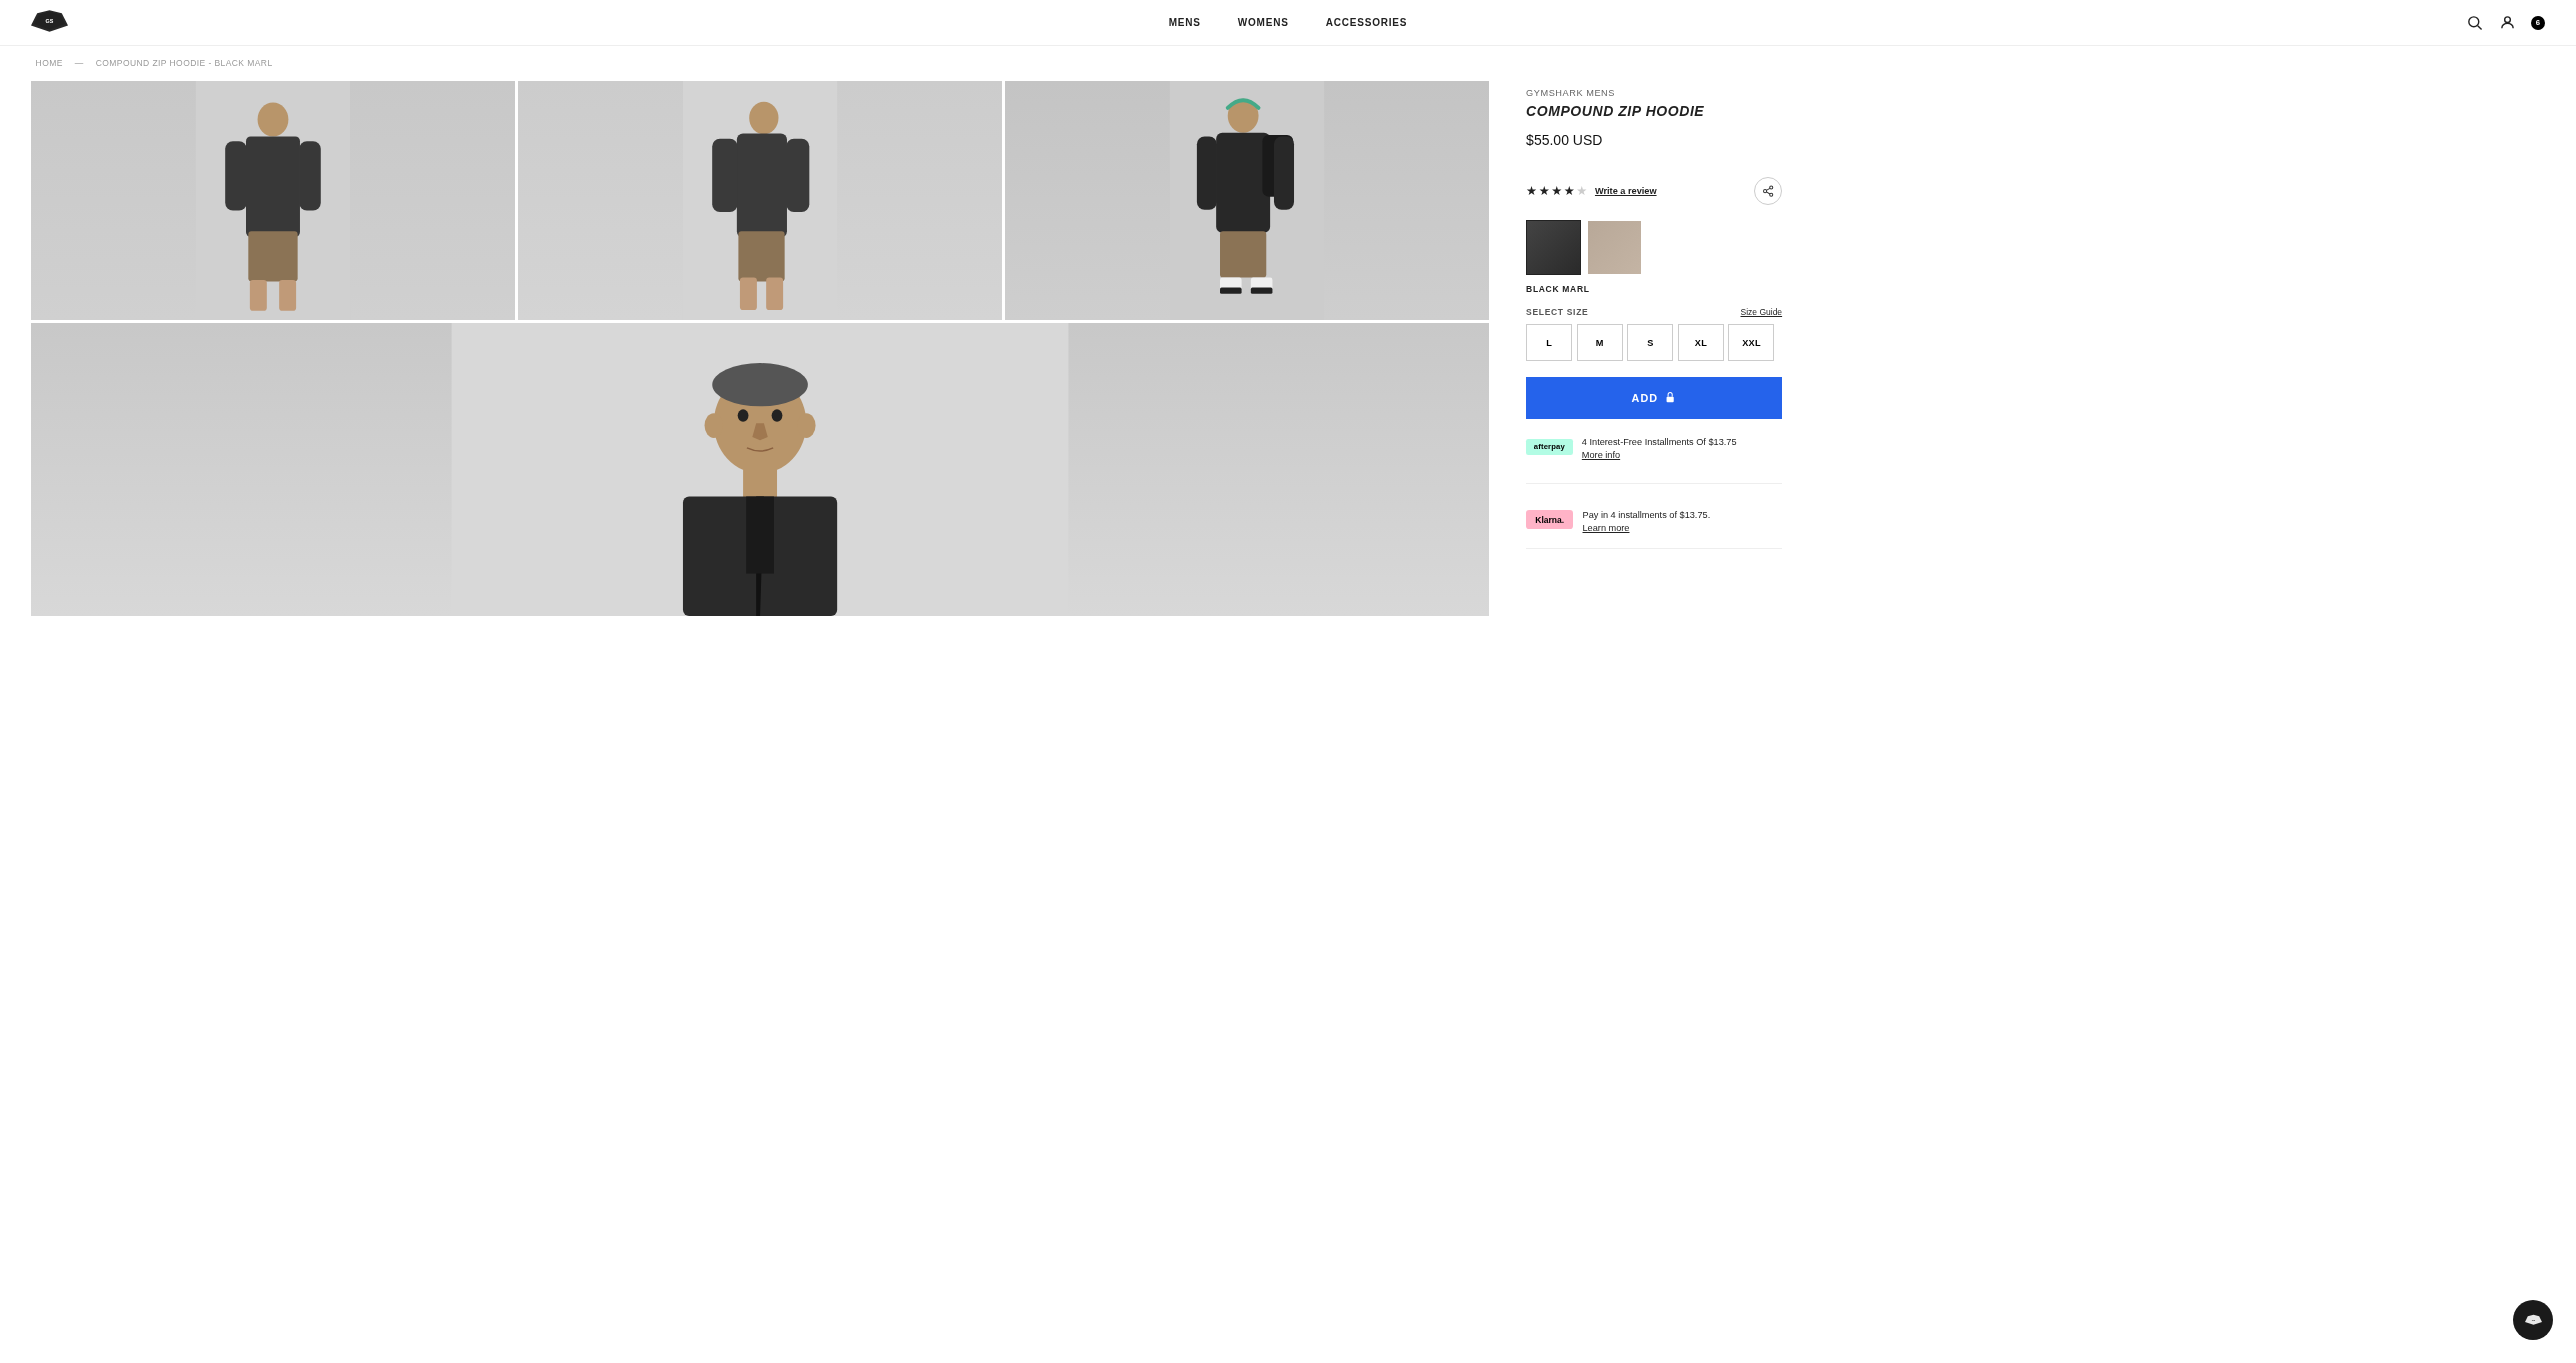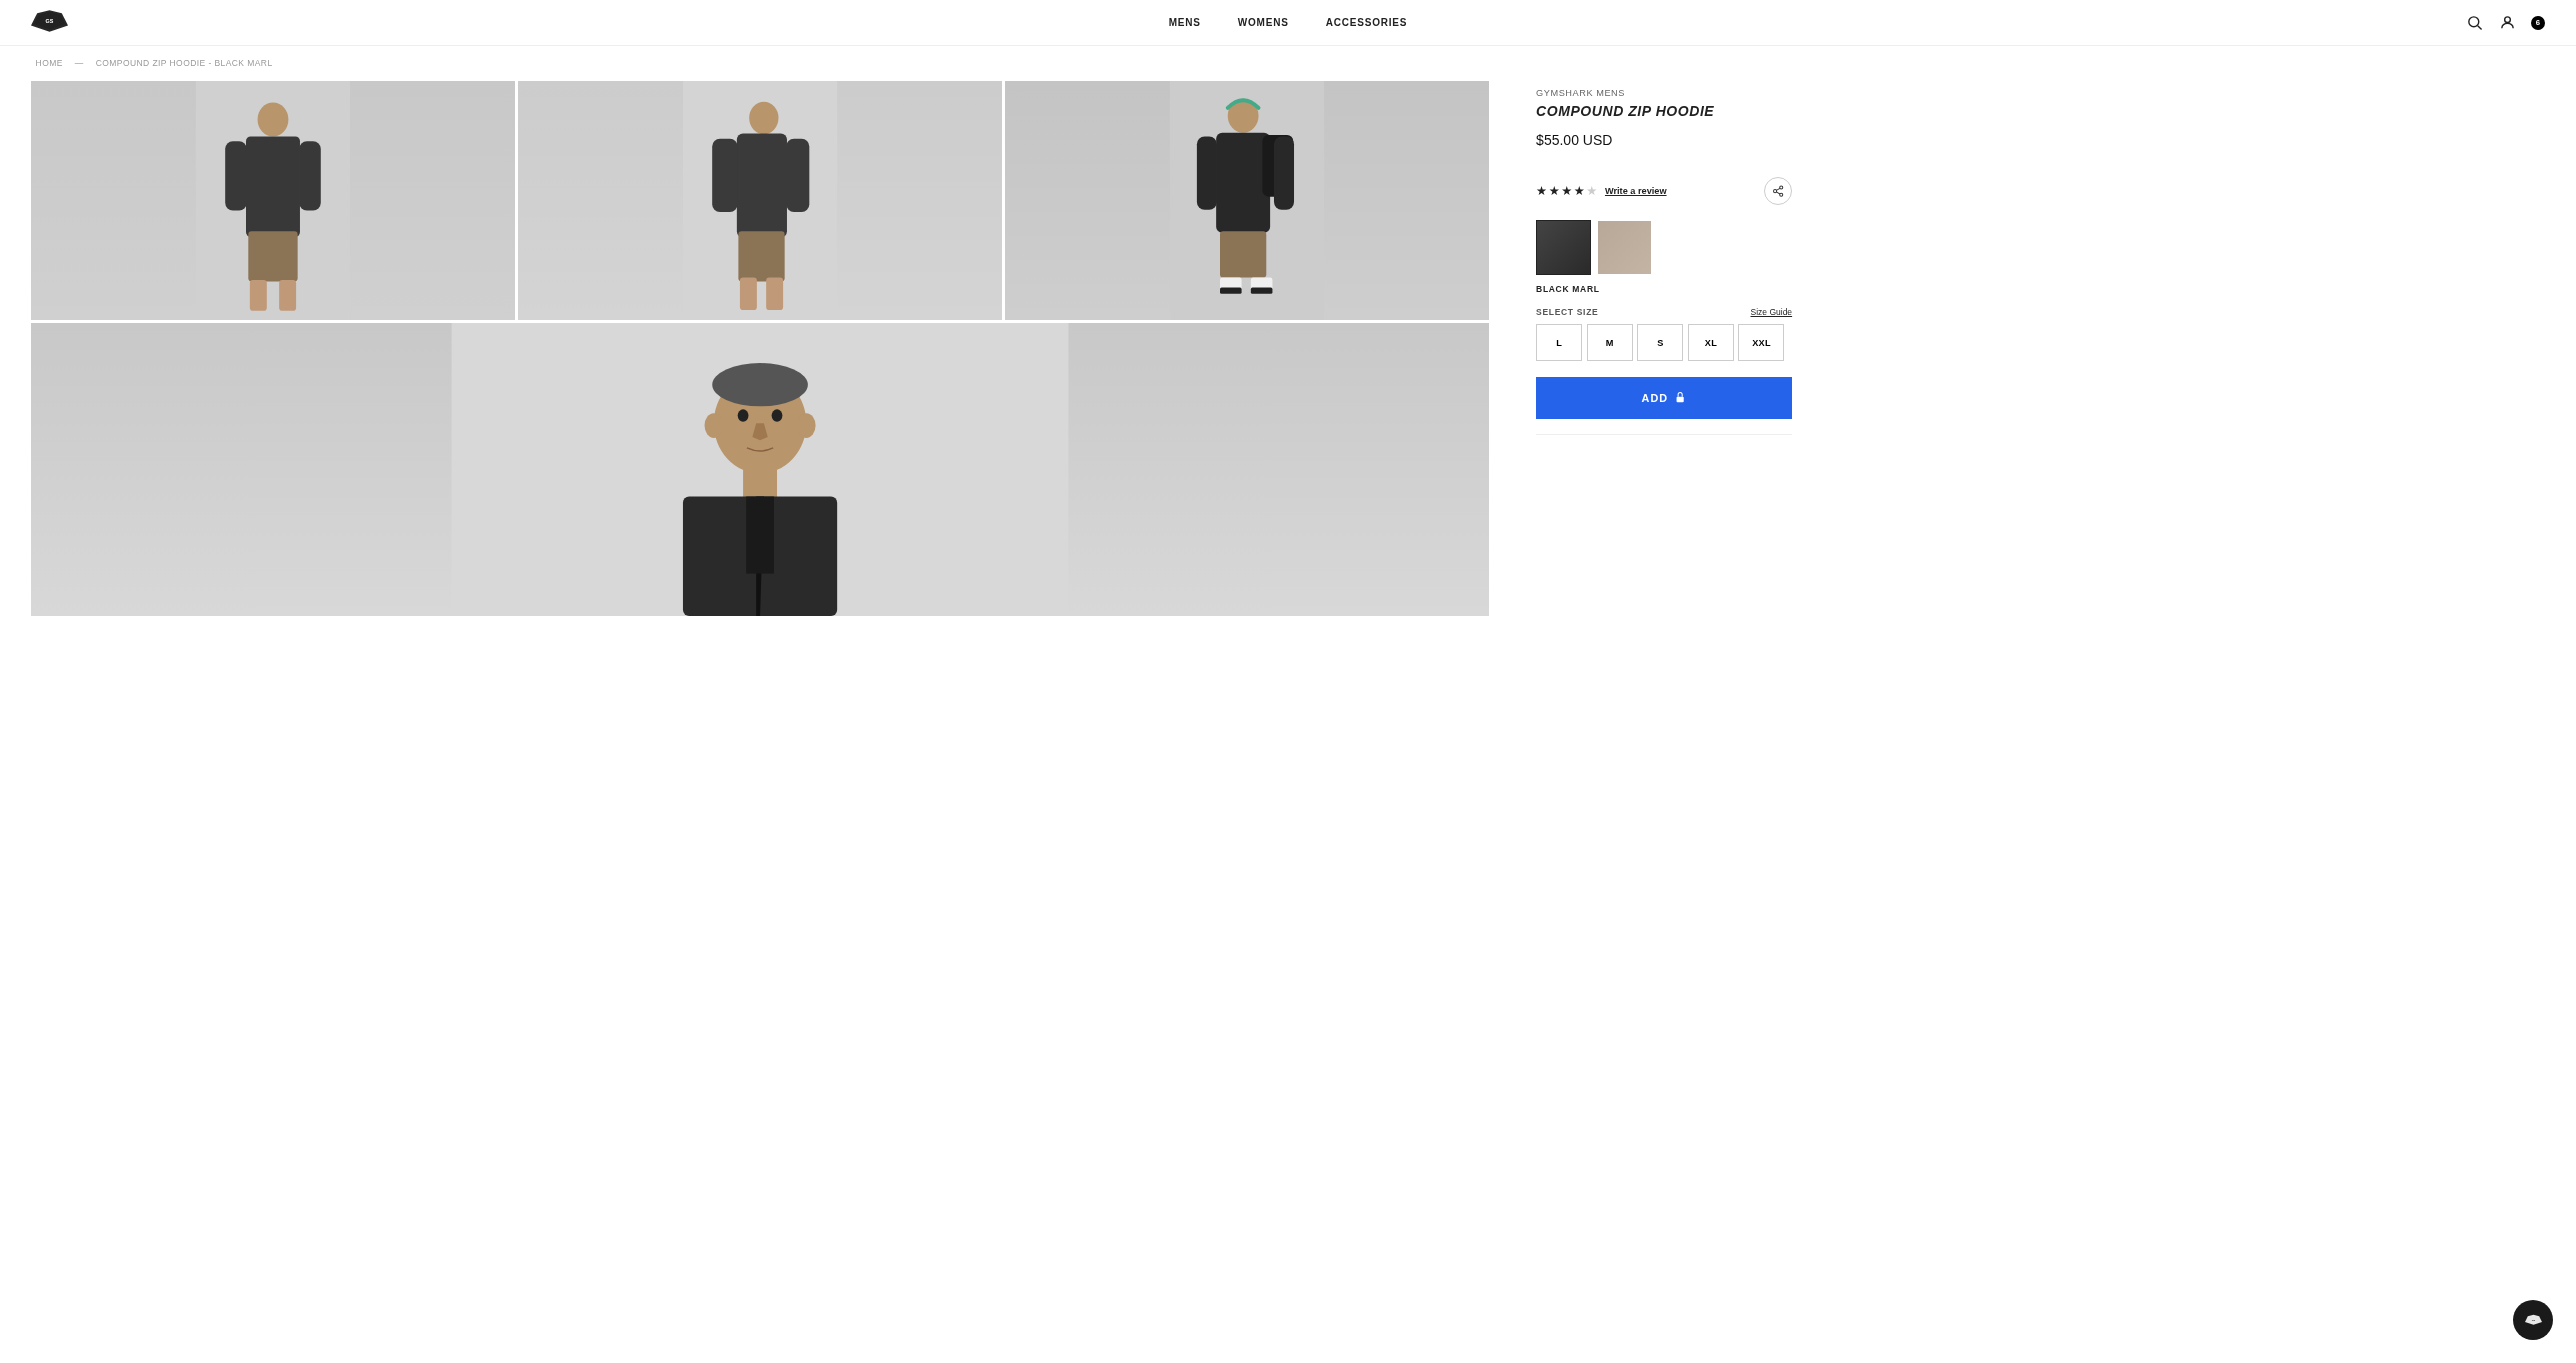--- a/index.html
+++ b/index.html
@@ -48,21 +48,21 @@
       font-size: 8.5px;
       color: #666;
       letter-spacing: 0.05em;
       text-transform: uppercase;
     }
     .breadcrumb span { color: #999; margin: 0 4.6px; }
 
     
     .main-layout {
       display: flex;
-      gap: 10px;
+      gap: 0;
       padding: 0 31px;
     }
 
     
     .image-grid {
       flex: 0 0 58%;
       display: grid;
       grid-template-columns: 1fr 1fr 1fr;
       grid-template-rows: auto auto;
       gap: 3.1px;
@@ -528,20 +528,37 @@
     </div>
 
     <button class="add-btn">
       <span>ADD</span>
       <svg width="12.3" height="12.3" viewBox="0 0 24 24" fill="white">
           <rect x="5" y="11" width="14" height="11" rx="2"></rect>
           <path d="M8 11V7a4 4 0 0 1 8 0v4" stroke="white" stroke-width="2" fill="none"></path>
         </svg>
     </button>
 
+    <div class="payment-section">
+      <div class="payment-row">
+        <span class="payment-badge afterpay-badge">afterpay</span>
+        <div>
+          <span class="payment-text">4 Interest-Free Installments Of $13.75</span>
+          <a class="payment-link">More info</a>
+        </div>
+      </div>
+      <div class="divider"></div>
+      <div class="payment-row">
+        <span class="payment-badge klarna-badge">Klarna.</span>
+        <div>
+          <span class="payment-text">Pay in 4 installments of $13.75.</span>
+          <a class="payment-link">Learn more</a>
+        </div>
+      </div>
+    </div>
 
     <div class="divider"></div>
 
   </div>
 </div>
 
 <div class="fab">
   <svg width="17" height="17" viewBox="0 0 48 32" class="fab-icon" style="font-size:20px">
     <polygon points="8,4 24,0 40,4 48,20 24,28 0,20" fill="white" opacity="0.9"></polygon>
     <text x="24" y="17" text-anchor="middle" fill="#1a1a1a" font-size="7" font-weight="900" font-family="Arial">GS</text>

